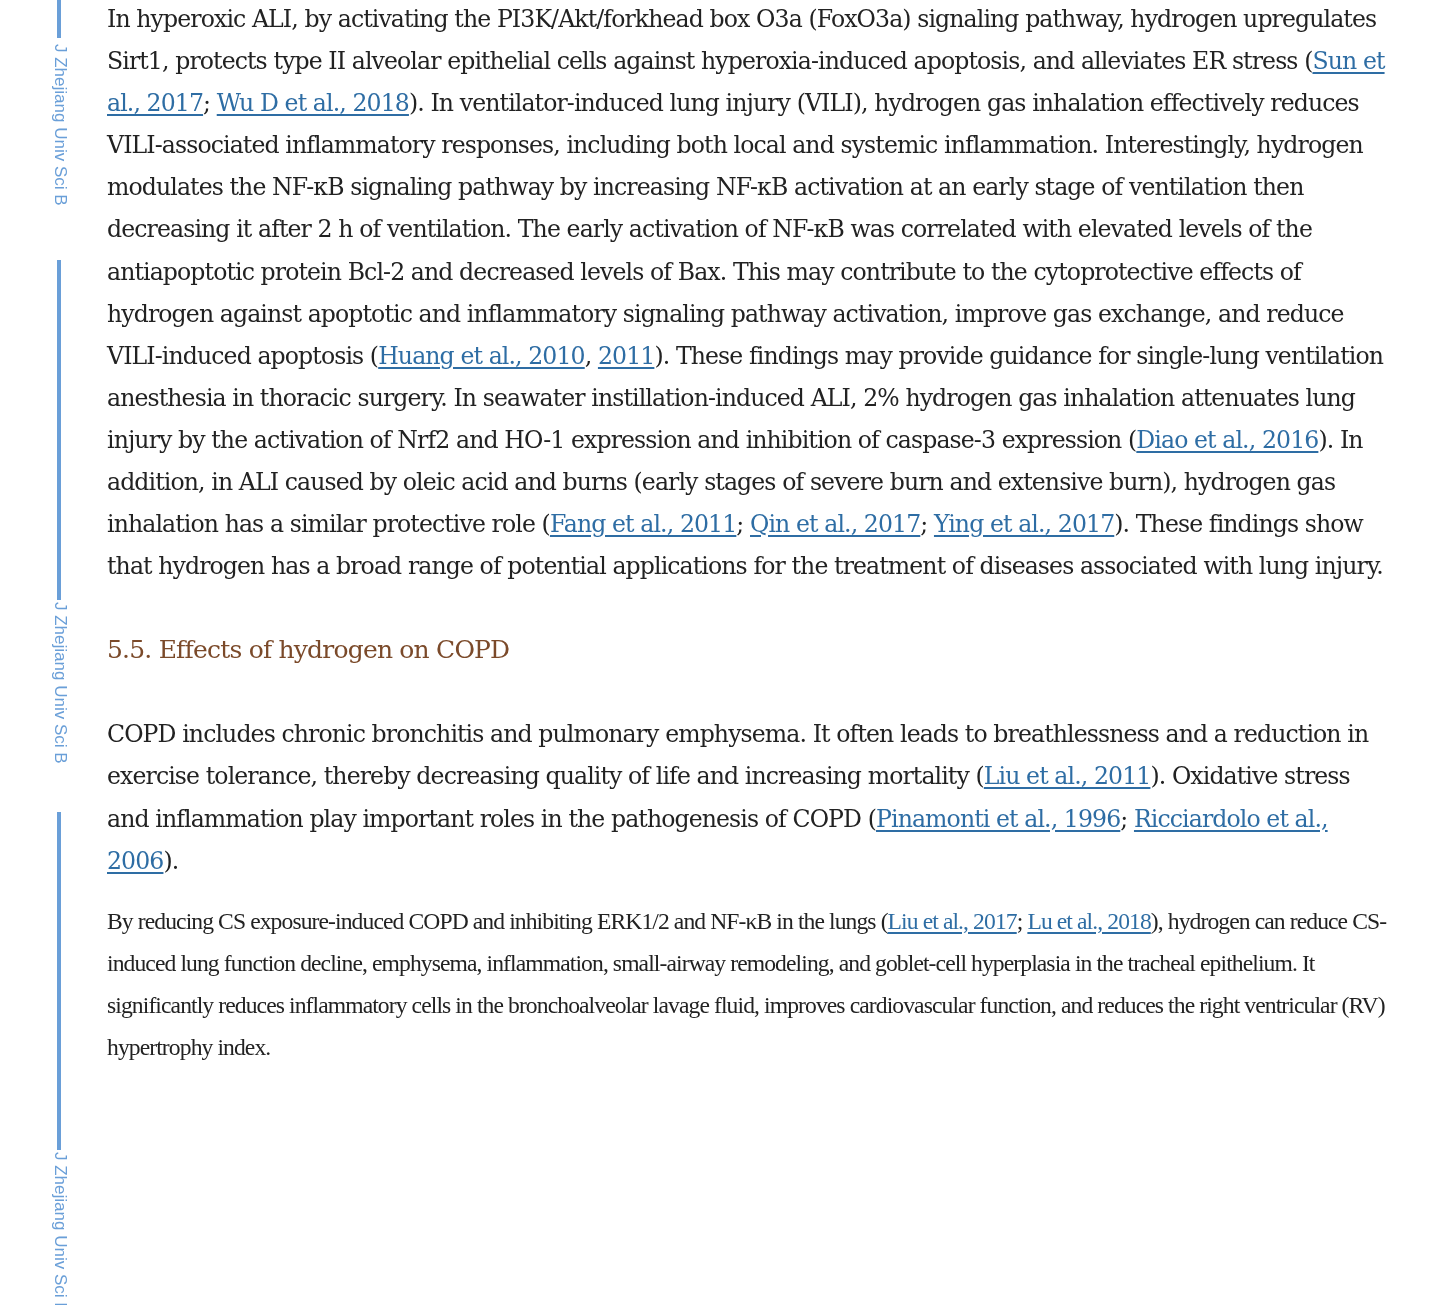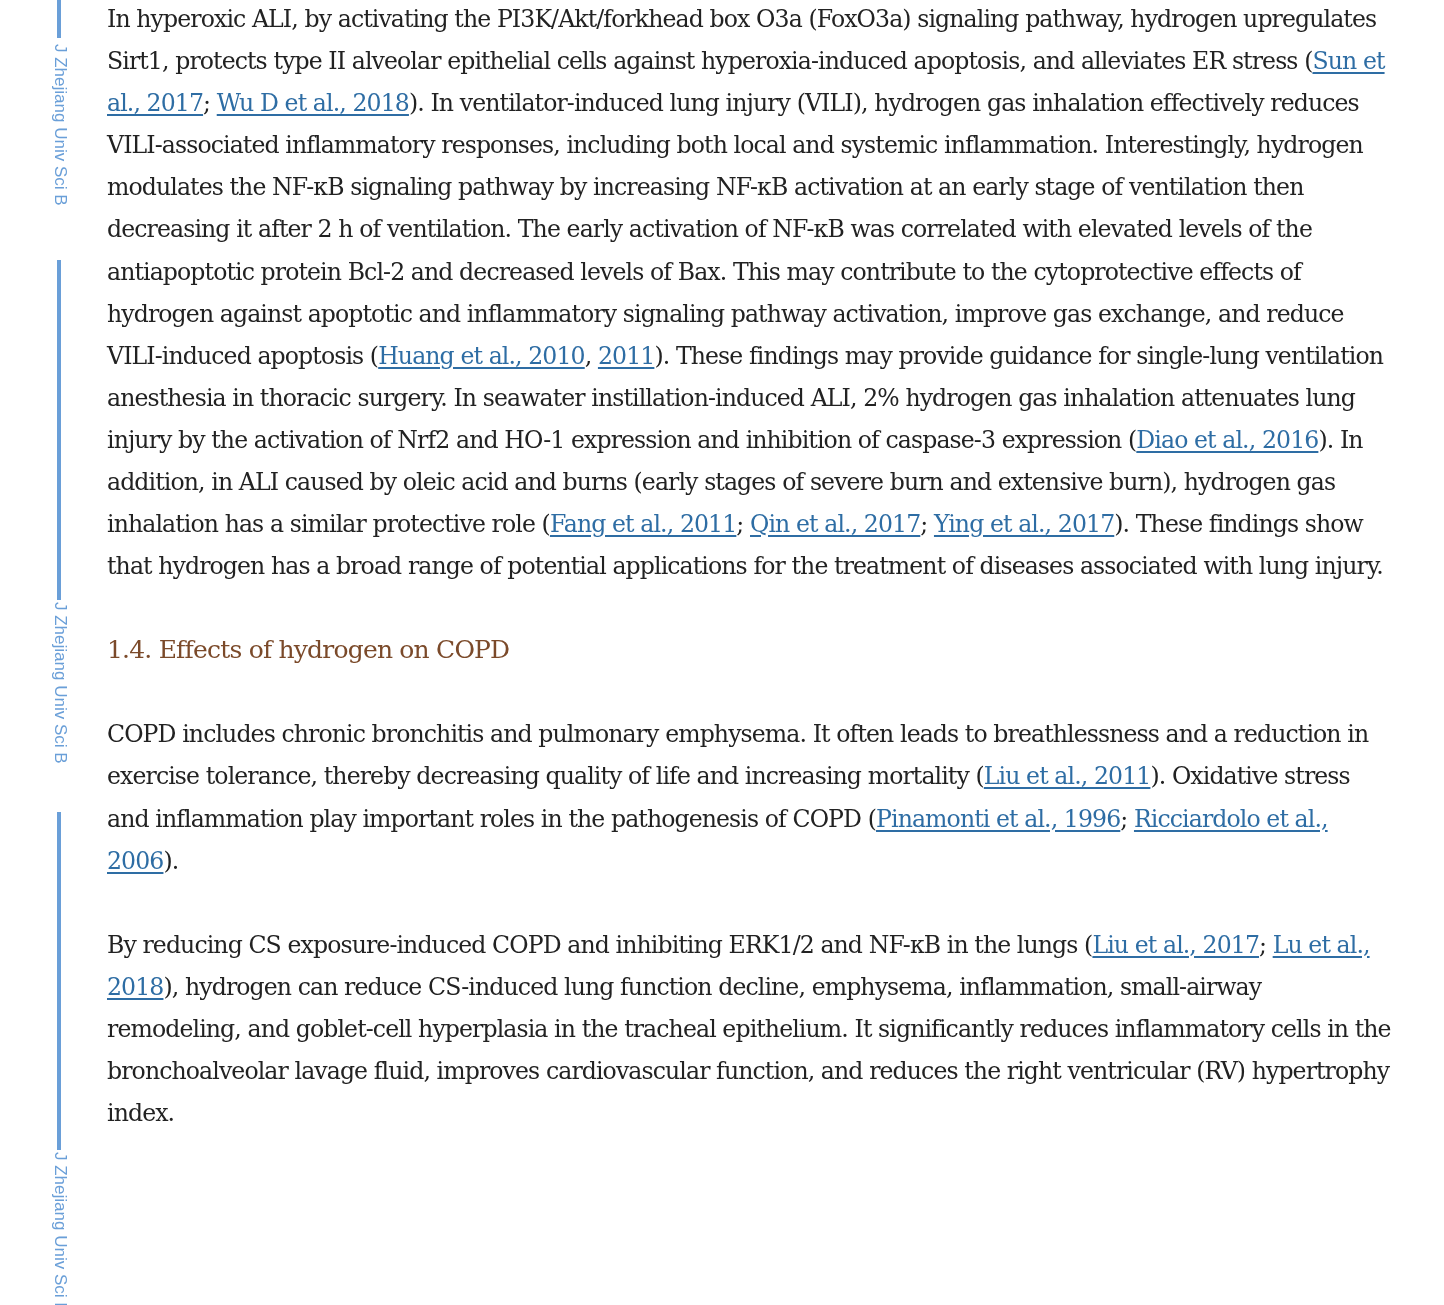--- a/index.html
+++ b/index.html
@@ -19,21 +19,21 @@
   }
   .content {
     position: absolute; left: 107px; top: -2px; width: 1290px;
     font-family: "DejaVu Serif", serif;
     font-size: 23.6px; color: #222222;
     line-height: 42.1px;
     letter-spacing: -0.9px;
     word-spacing: 0px;
   }
   .content p { margin: 0; }
-  .content p + p { margin-top: 42px; }
+  .content p + p { margin-top: 18px; font-family: Liberation Serif, serif; }
   a.ref { color: #2e6da4; text-decoration: underline; text-underline-offset: 3px; }
   h3.section {
     margin: 42px 0 42px 0;
     font-family: "DejaVu Serif", serif;
     font-weight: normal; font-size: 25px; color: #7b4a2a;
     line-height: 42px; letter-spacing: -0.8px;
   }
 </style>
 </head>
 <body>
@@ -43,18 +43,18 @@
   <div class="label" style="top:44px;">J Zhejiang Univ Sci B</div>
   <div class="bar" style="top:260px;height:340px;"></div>
   <div class="label" style="top:602px;">J Zhejiang Univ Sci B</div>
   <div class="bar" style="top:812px;height:338px;"></div>
   <div class="label" style="top:1152px;">J Zhejiang Univ Sci B</div>
 </div>
 
 <div class="content">
   <p><span>In hyperoxic ALI, by activating the PI3K/Akt/forkhead box O3a (FoxO3a) signaling pathway, hydrogen upregulates Sirt1, protects type II alveolar epithelial cells against hyperoxia-induced apoptosis, and alleviates ER stress (</span><a class="ref" href="#">Sun et al., 2017</a><span>; </span><a class="ref" href="#">Wu D et al., 2018</a><span>). In ventilator-induced lung injury (VILI), hydrogen gas inhalation effectively reduces VILI-associated inflammatory responses, including both local and systemic inflammation. Interestingly, hydrogen modulates the NF-κB signaling pathway by increasing NF-κB activation at an early stage of ventilation then decreasing it after 2 h of ventilation. The early activation of NF-κB was correlated with elevated levels of the antiapoptotic protein Bcl-2 and decreased levels of Bax. This may contribute to the cytoprotective effects of hydrogen against apoptotic and inflammatory signaling pathway activation, improve gas exchange, and reduce VILI-induced apoptosis (</span><a class="ref" href="#">Huang et al., 2010</a><span>, </span><a class="ref" href="#">2011</a><span>). These findings may provide guidance for single-lung ventilation anesthesia in thoracic surgery. In seawater instillation-induced ALI, 2% hydrogen gas inhalation attenuates lung injury by the activation of Nrf2 and HO-1 expression and inhibition of caspase-3 expression (</span><a class="ref" href="#">Diao et al., 2016</a><span>). In addition, in ALI caused by oleic acid and burns (early stages of severe burn and extensive burn), hydrogen gas inhalation has a similar protective role (</span><a class="ref" href="#">Fang et al., 2011</a><span>; </span><a class="ref" href="#">Qin et al., 2017</a><span>; </span><a class="ref" href="#">Ying et al., 2017</a><span>). These findings show that hydrogen has a broad range of potential applications for the treatment of diseases associated with lung injury.</span></p>
 
-  <h3 class="section">1.4. Effects of hydrogen on COPD</h3>
+  <h3 class="section">5.5. Effects of hydrogen on COPD</h3>
 
   <p><span>COPD includes chronic bronchitis and pulmonary emphysema. It often leads to breathlessness and a reduction in exercise tolerance, thereby decreasing quality of life and increasing mortality (</span><a class="ref" href="#">Liu et al., 2011</a><span>). Oxidative stress and inflammation play important roles in the pathogenesis of COPD (</span><a class="ref" href="#">Pinamonti et al., 1996</a><span>; </span><a class="ref" href="#">Ricciardolo et al., 2006</a><span>).</span></p>
 
   <p><span>By reducing CS exposure-induced COPD and inhibiting ERK1/2 and NF-κB in the lungs (</span><a class="ref" href="#">Liu et al., 2017</a><span>; </span><a class="ref" href="#">Lu et al., 2018</a><span>), hydrogen can reduce CS-induced lung function decline, emphysema, inflammation, small-airway remodeling, and goblet-cell hyperplasia in the tracheal epithelium. It significantly reduces inflammatory cells in the bronchoalveolar lavage fluid, improves cardiovascular function, and reduces the right ventricular (RV) hypertrophy index.</span></p>
 </div>
 
 </body></html>

